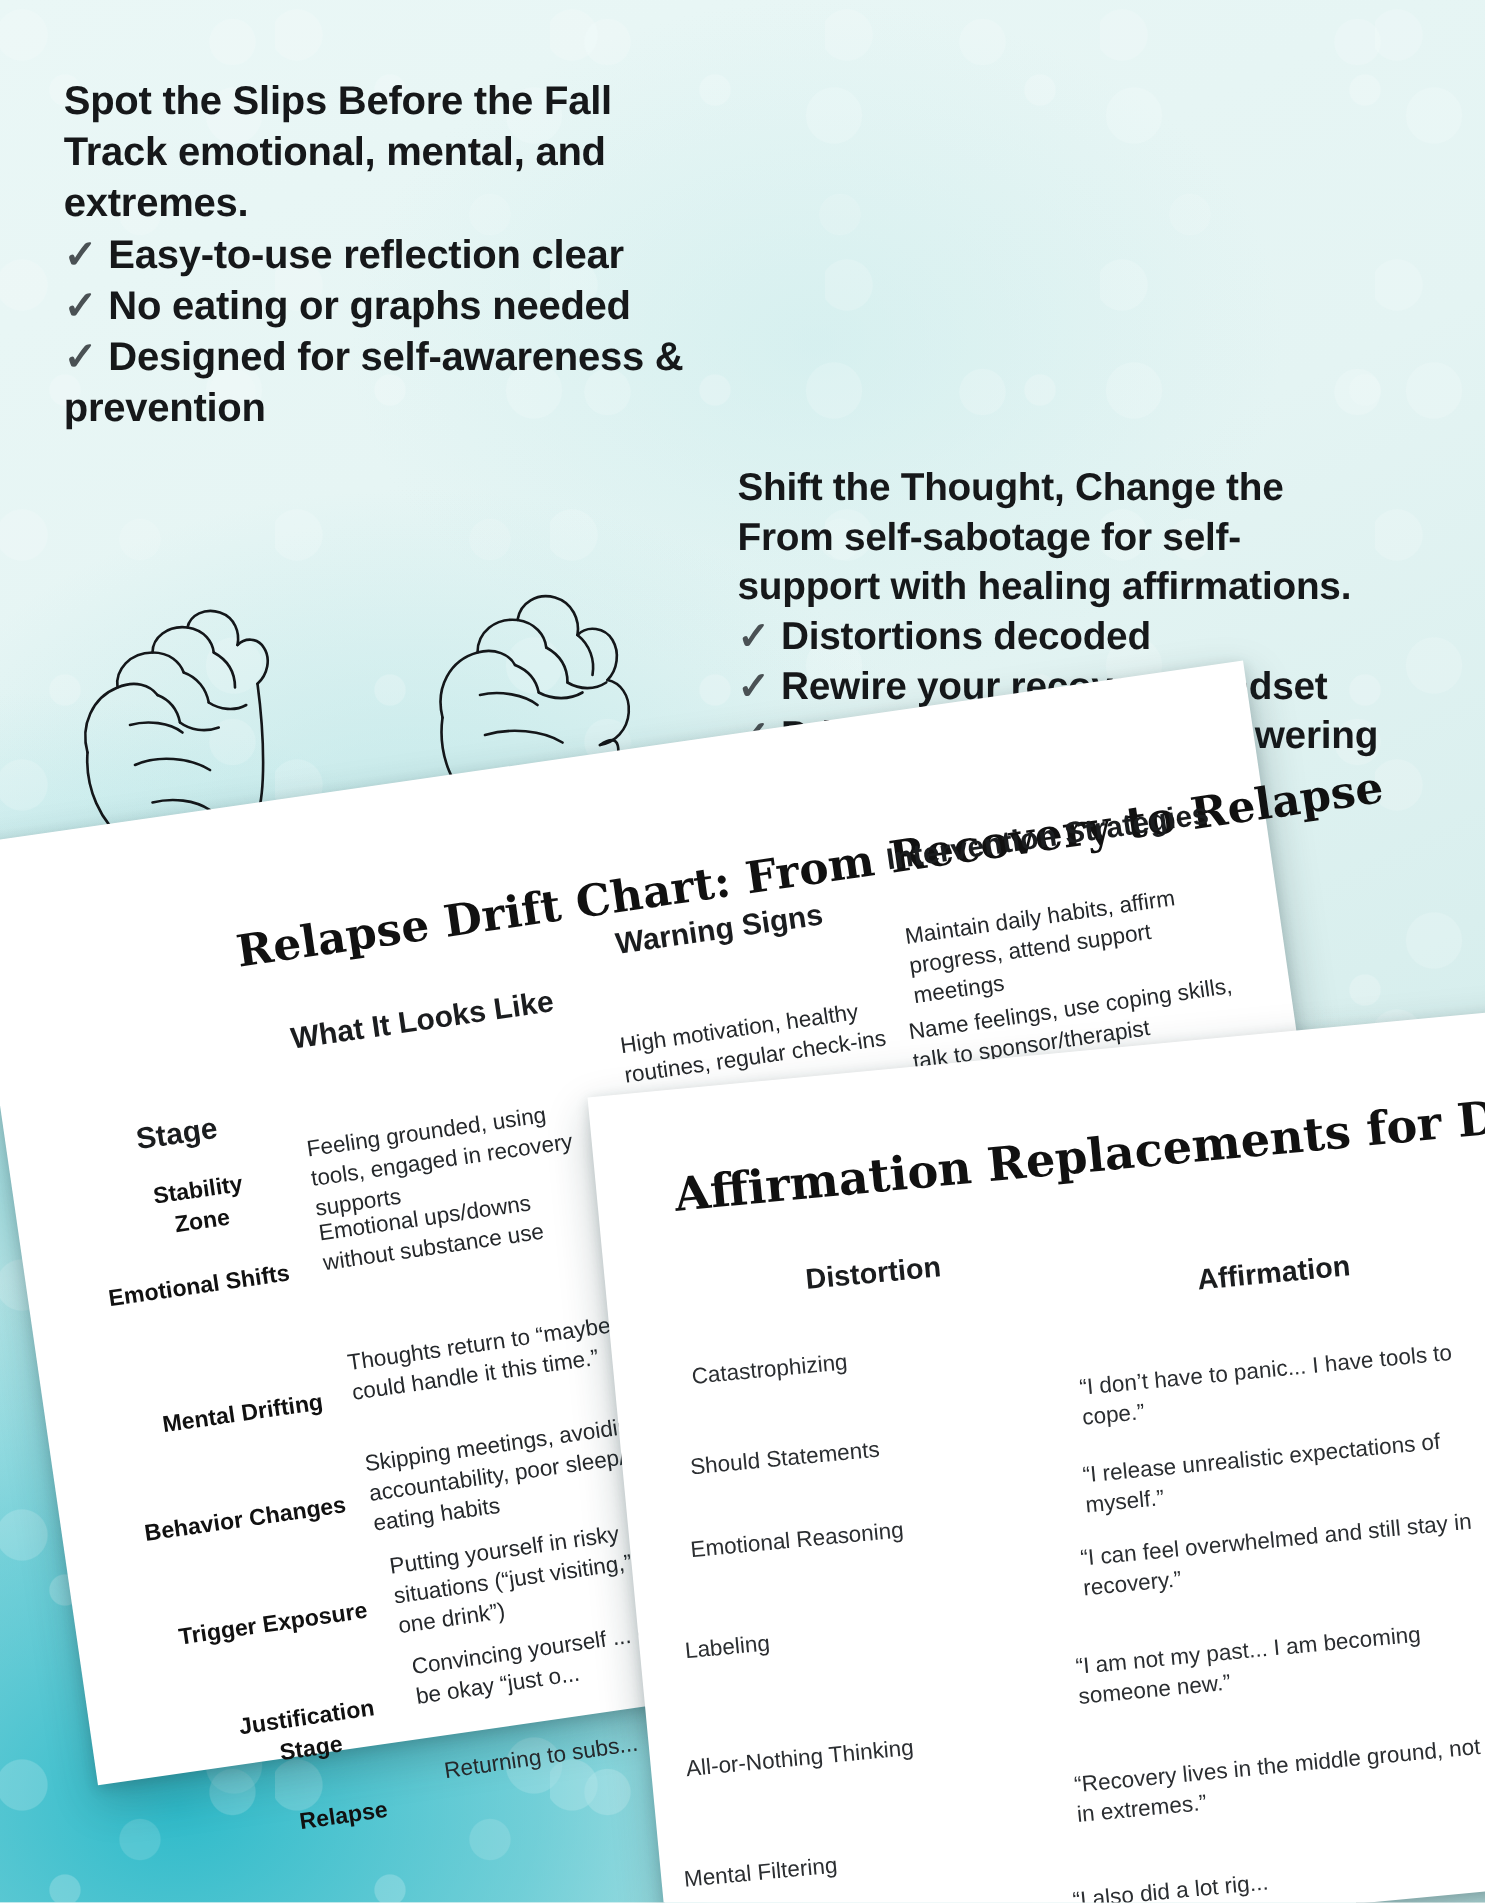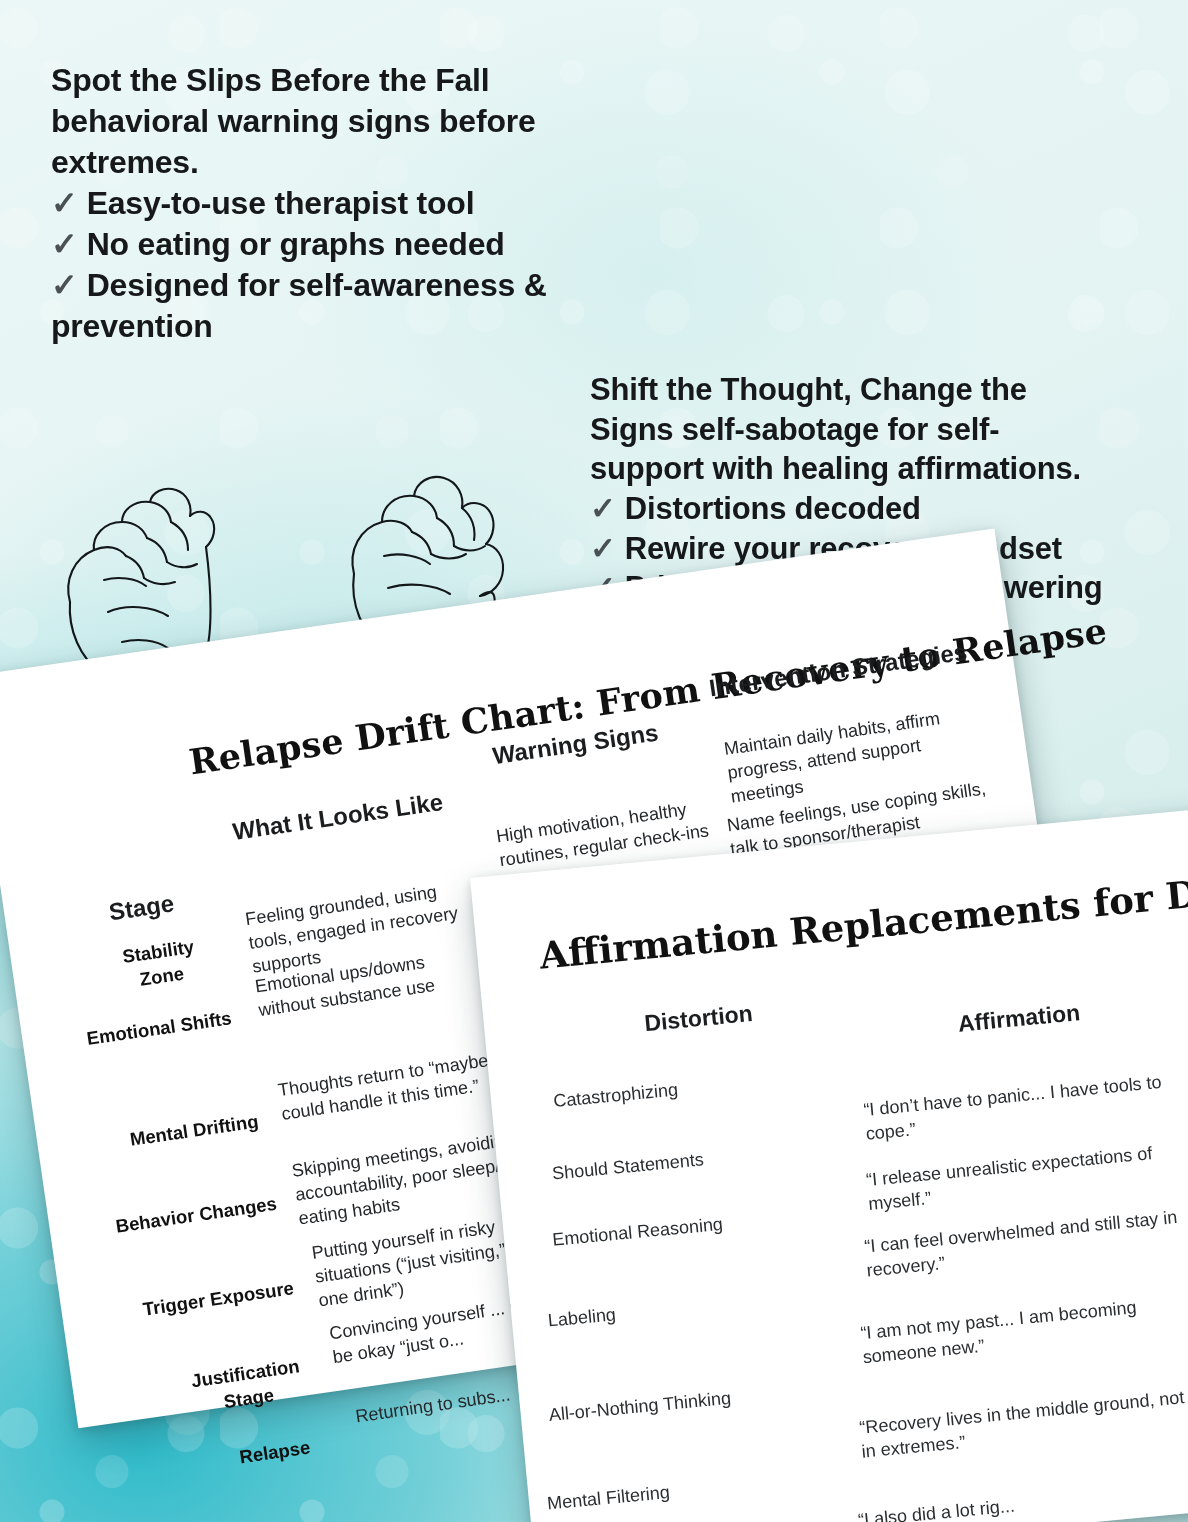--- a/index.html
+++ b/index.html
@@ -76,31 +76,31 @@
   #sheet-2 .c-aff{width:340px;}
 </style>
 </head>
 <body>
 
 <div id="bg"></div>
 <div id="bg-tex"></div>
 
 <div class="promo" id="promo-1">
   <span class="ln">Spot the Slips Before the Fall</span>
-  <span class="ln">behavioral warning signs before</span>
+  <span class="ln">Track emotional, mental, and</span>
   <span class="ln">extremes.</span>
-  <span class="ln"><span class="chk">✓</span><span>Easy-to-use therapist tool</span></span>
+  <span class="ln"><span class="chk">✓</span><span>Easy-to-use reflection clear</span></span>
   <span class="ln"><span class="chk">✓</span><span>No eating or graphs needed</span></span>
   <span class="ln"><span class="chk">✓</span><span>Designed for self-awareness &amp;</span></span>
   <span class="ln">prevention</span>
 </div>
 
 <div class="promo" id="promo-2">
   <span class="ln">Shift the Thought, Change the</span>
-  <span class="ln">Signs self-sabotage for self-</span>
+  <span class="ln">From self-sabotage for self-</span>
   <span class="ln">support with healing affirmations.</span>
   <span class="ln"><span class="chk">✓</span><span>Distortions decoded</span></span>
   <span class="ln"><span class="chk">✓</span><span>Rewire your recovery mindset</span></span>
   <span class="ln"><span class="chk">✓</span><span>Printable, clear, and empowering</span></span>
 </div>
 
 <div id="fists">
 <svg viewBox="0 0 490 350" fill="none" stroke="#14171a" stroke-width="2.1" stroke-linecap="round" stroke-linejoin="round">
 
   <g>

